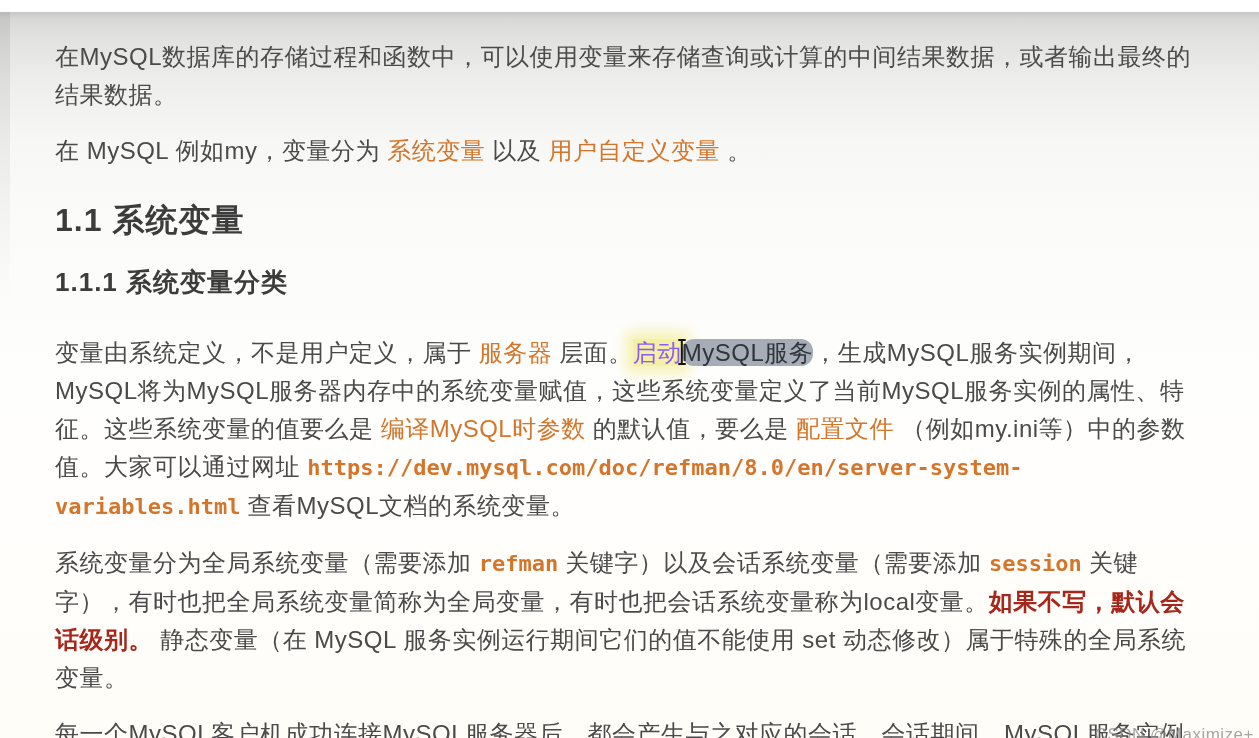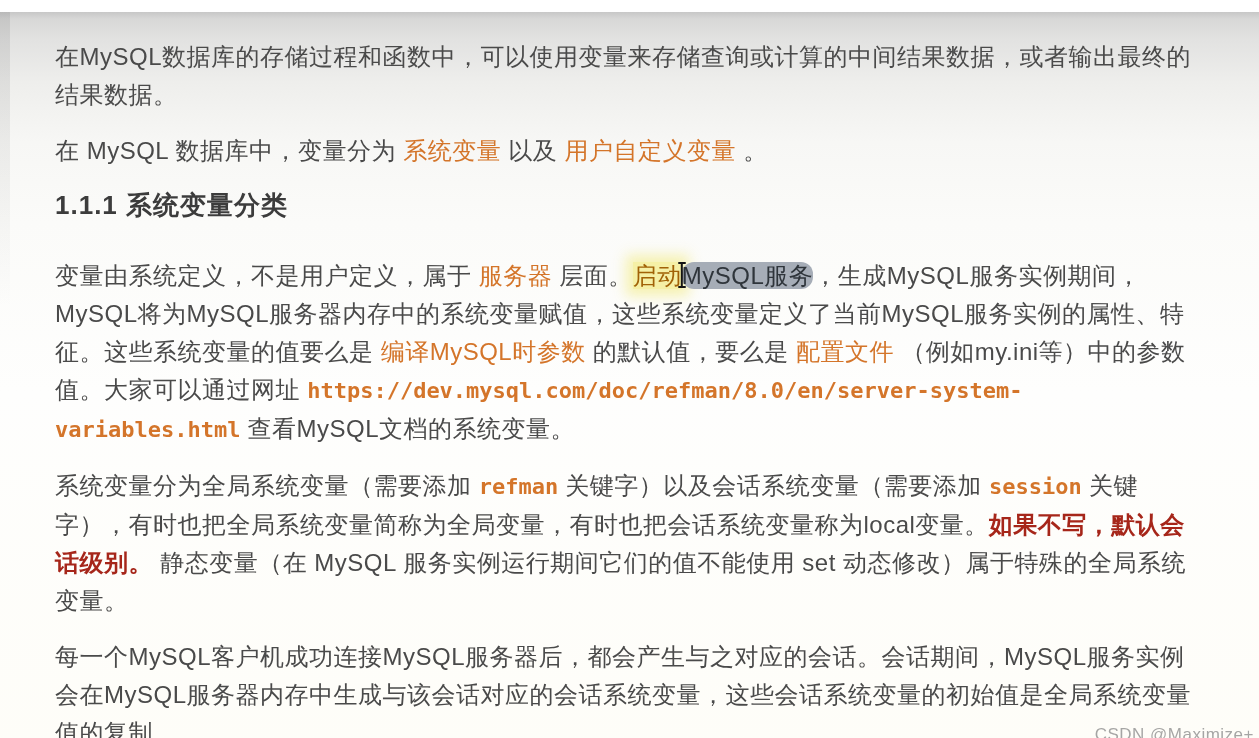--- a/index.html
+++ b/index.html
@@ -35,21 +35,21 @@
     font-size:26px; line-height:34px;
     color:#3c3c3c; font-weight:700; letter-spacing:1px;
   }
   .link { color:#d4752a; text-decoration:none;text-align:right; }
   .mono {
     font-family:"DejaVu Sans Mono","Liberation Mono",monospace;
     font-size:22px; font-weight:600; color:#d4752a; letter-spacing:0;
   }
   .strong-red { font-weight:700; color:#a6261a; }
   .hl-word {
-    color:#a16207;
+    color:#8b5cf6;
     background:#f5f0a6;
     box-shadow:0 0 12px 7px rgba(245,240,166,0.85);
     border-radius:0;
   }
   .sel-text { background:#a6adb7; color:#2f353b;border-radius:12px; }
   .ibeam {
     position:relative; display:inline-block;
     width:12px; height:26px; vertical-align:-4px;
     margin:0 -6px 0 -6px; z-index:2;
   }
@@ -68,22 +68,23 @@
   }
 </style>
 </head>
 <body>
 
 <div class="page">
   <div class="content">
 
     <p class="body">在MySQL数据库的存储过程和函数中，可以使用变量来存储查询或计算的中间结果数据，或者输出最终的结果数据。</p>
 
-    <p class="body"><span>在 MySQL 数据库中，变量分为 </span><span class="link">系统变量</span><span> 以及 </span><span class="link">用户自定义变量</span><span> 。</span></p>
+    <p class="body"><span>在 MySQL 例如my，变量分为 </span><span class="link">系统变量</span><span> 以及 </span><span class="link">用户自定义变量</span><span> 。</span></p>
 
+    <h1 class="h-main">1.1 系统变量</h1>
 
     <h2 class="h-sub">1.1.1 系统变量分类</h2>
 
     <p class="body"><span>变量由系统定义，不是用户定义，属于 </span><span class="link">服务器</span><span> 层面。</span><span class="hl-word">启动</span><span class="ibeam"><i></i></span><span class="sel-text">MySQL服务</span><span>，生成MySQL服务实例期间，MySQL将为MySQL服务器内存中的系统变量赋值，这些系统变量定义了当前MySQL服务实例的属性、特征。这些系统变量的值要么是 </span><span class="link">编译MySQL时参数</span><span> 的默认值，要么是 </span><span class="link">配置文件</span><span> （例如my.ini等）中的参数值。大家可以通过网址 </span><span class="mono">https://dev.mysql.com/doc/refman/8.0/en/server-system-variables.html</span><span> 查看MySQL文档的系统变量。</span></p>
 
     <p class="body"><span>系统变量分为全局系统变量（需要添加 </span><span class="mono">refman</span><span> 关键字）以及会话系统变量（需要添加 </span><span class="mono">session</span><span> 关键字），有时也把全局系统变量简称为全局变量，有时也把会话系统变量称为local变量。</span><span class="strong-red">如果不写，默认会话级别。</span><span> 静态变量（在 MySQL 服务实例运行期间它们的值不能使用 set 动态修改）属于特殊的全局系统变量。</span></p>
 
     <p class="body">每一个MySQL客户机成功连接MySQL服务器后，都会产生与之对应的会话。会话期间，MySQL服务实例会在MySQL服务器内存中生成与该会话对应的会话系统变量，这些会话系统变量的初始值是全局系统变量值的复制。</p>
 
   </div>

